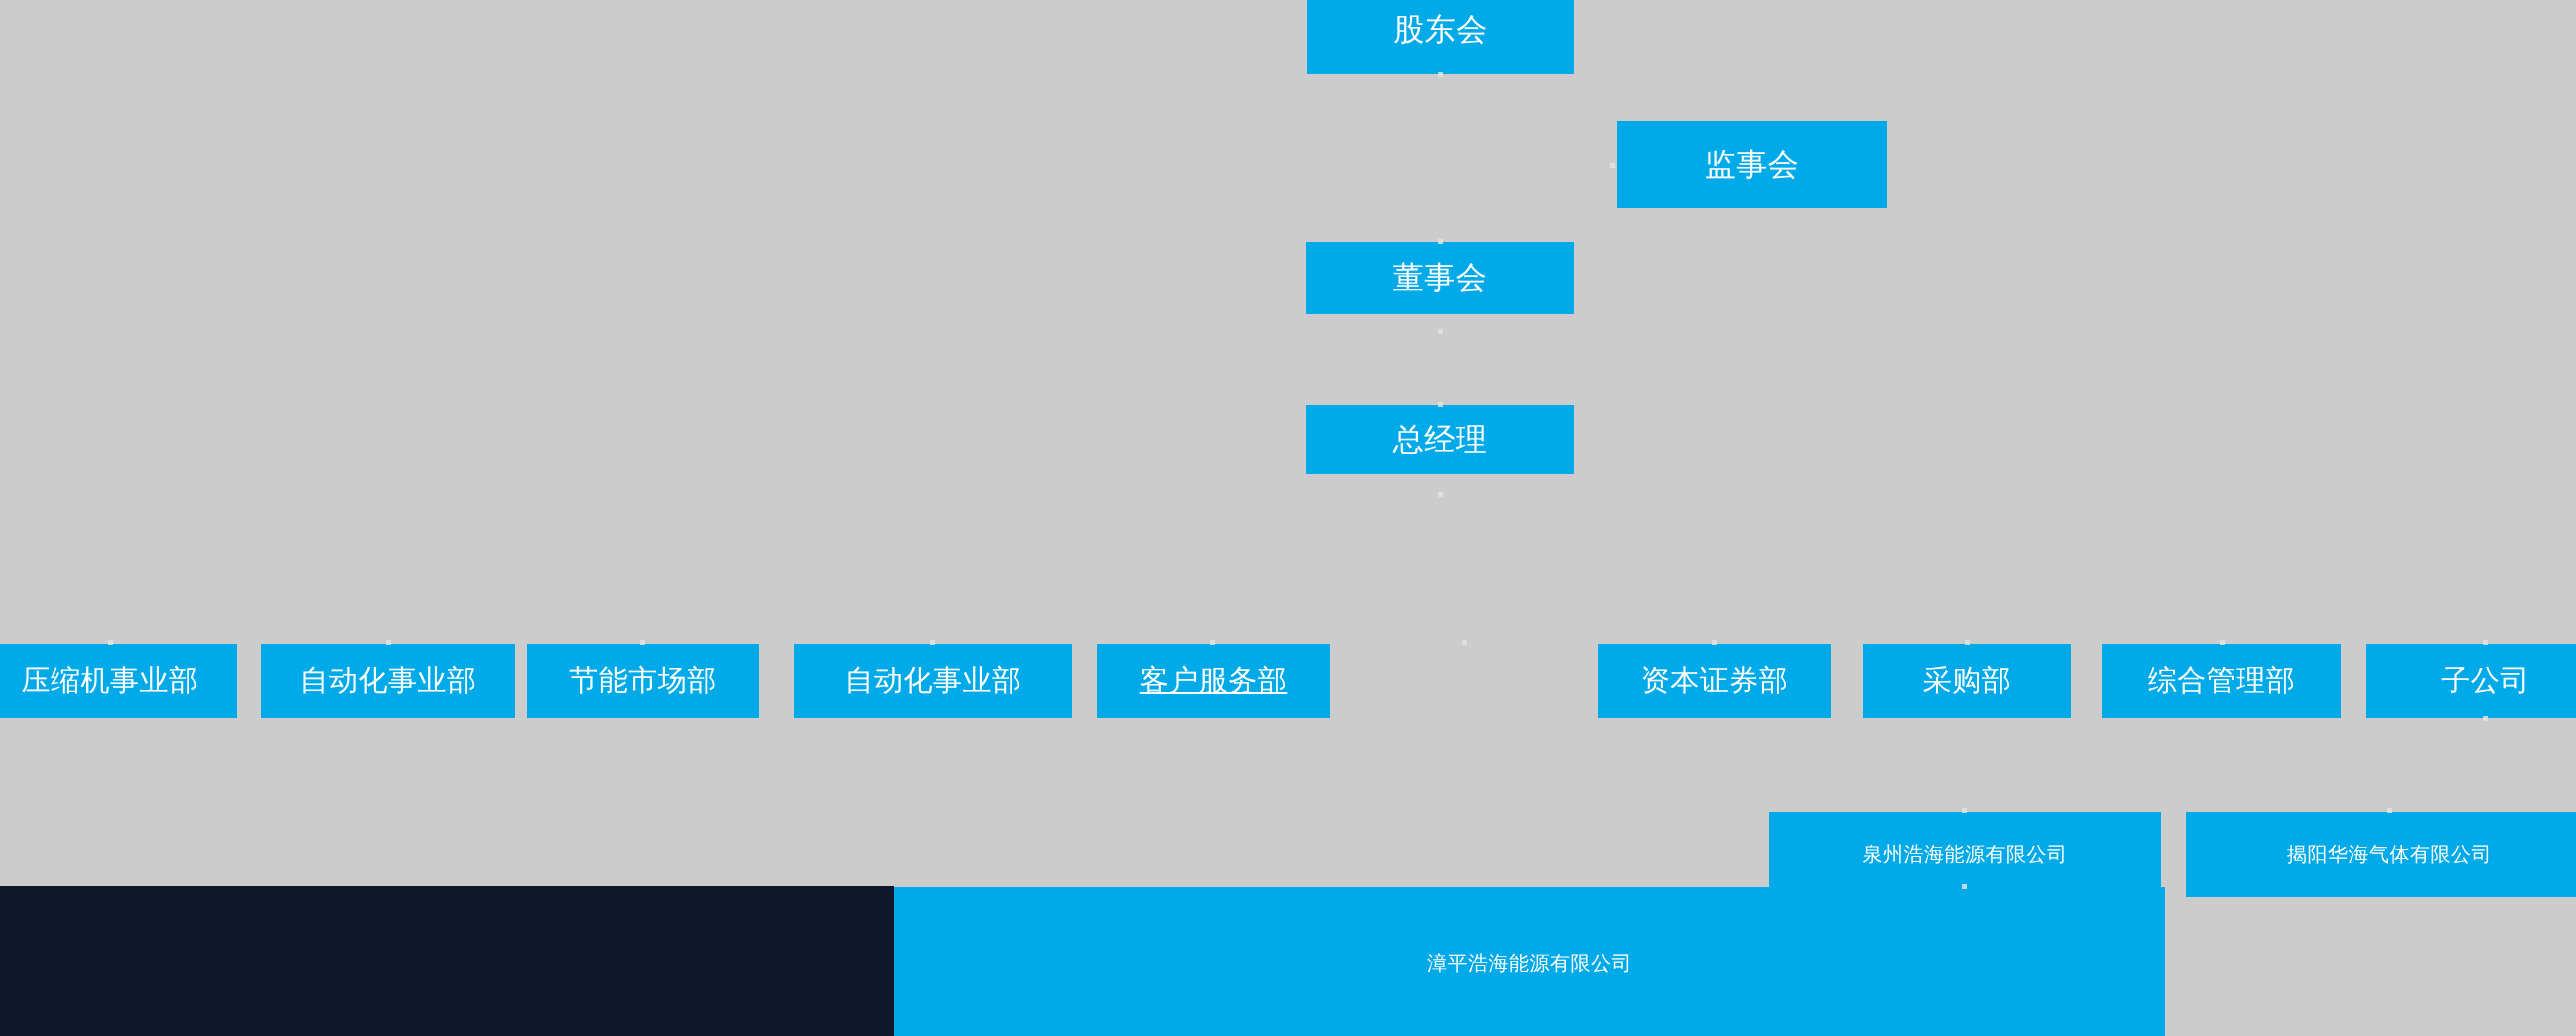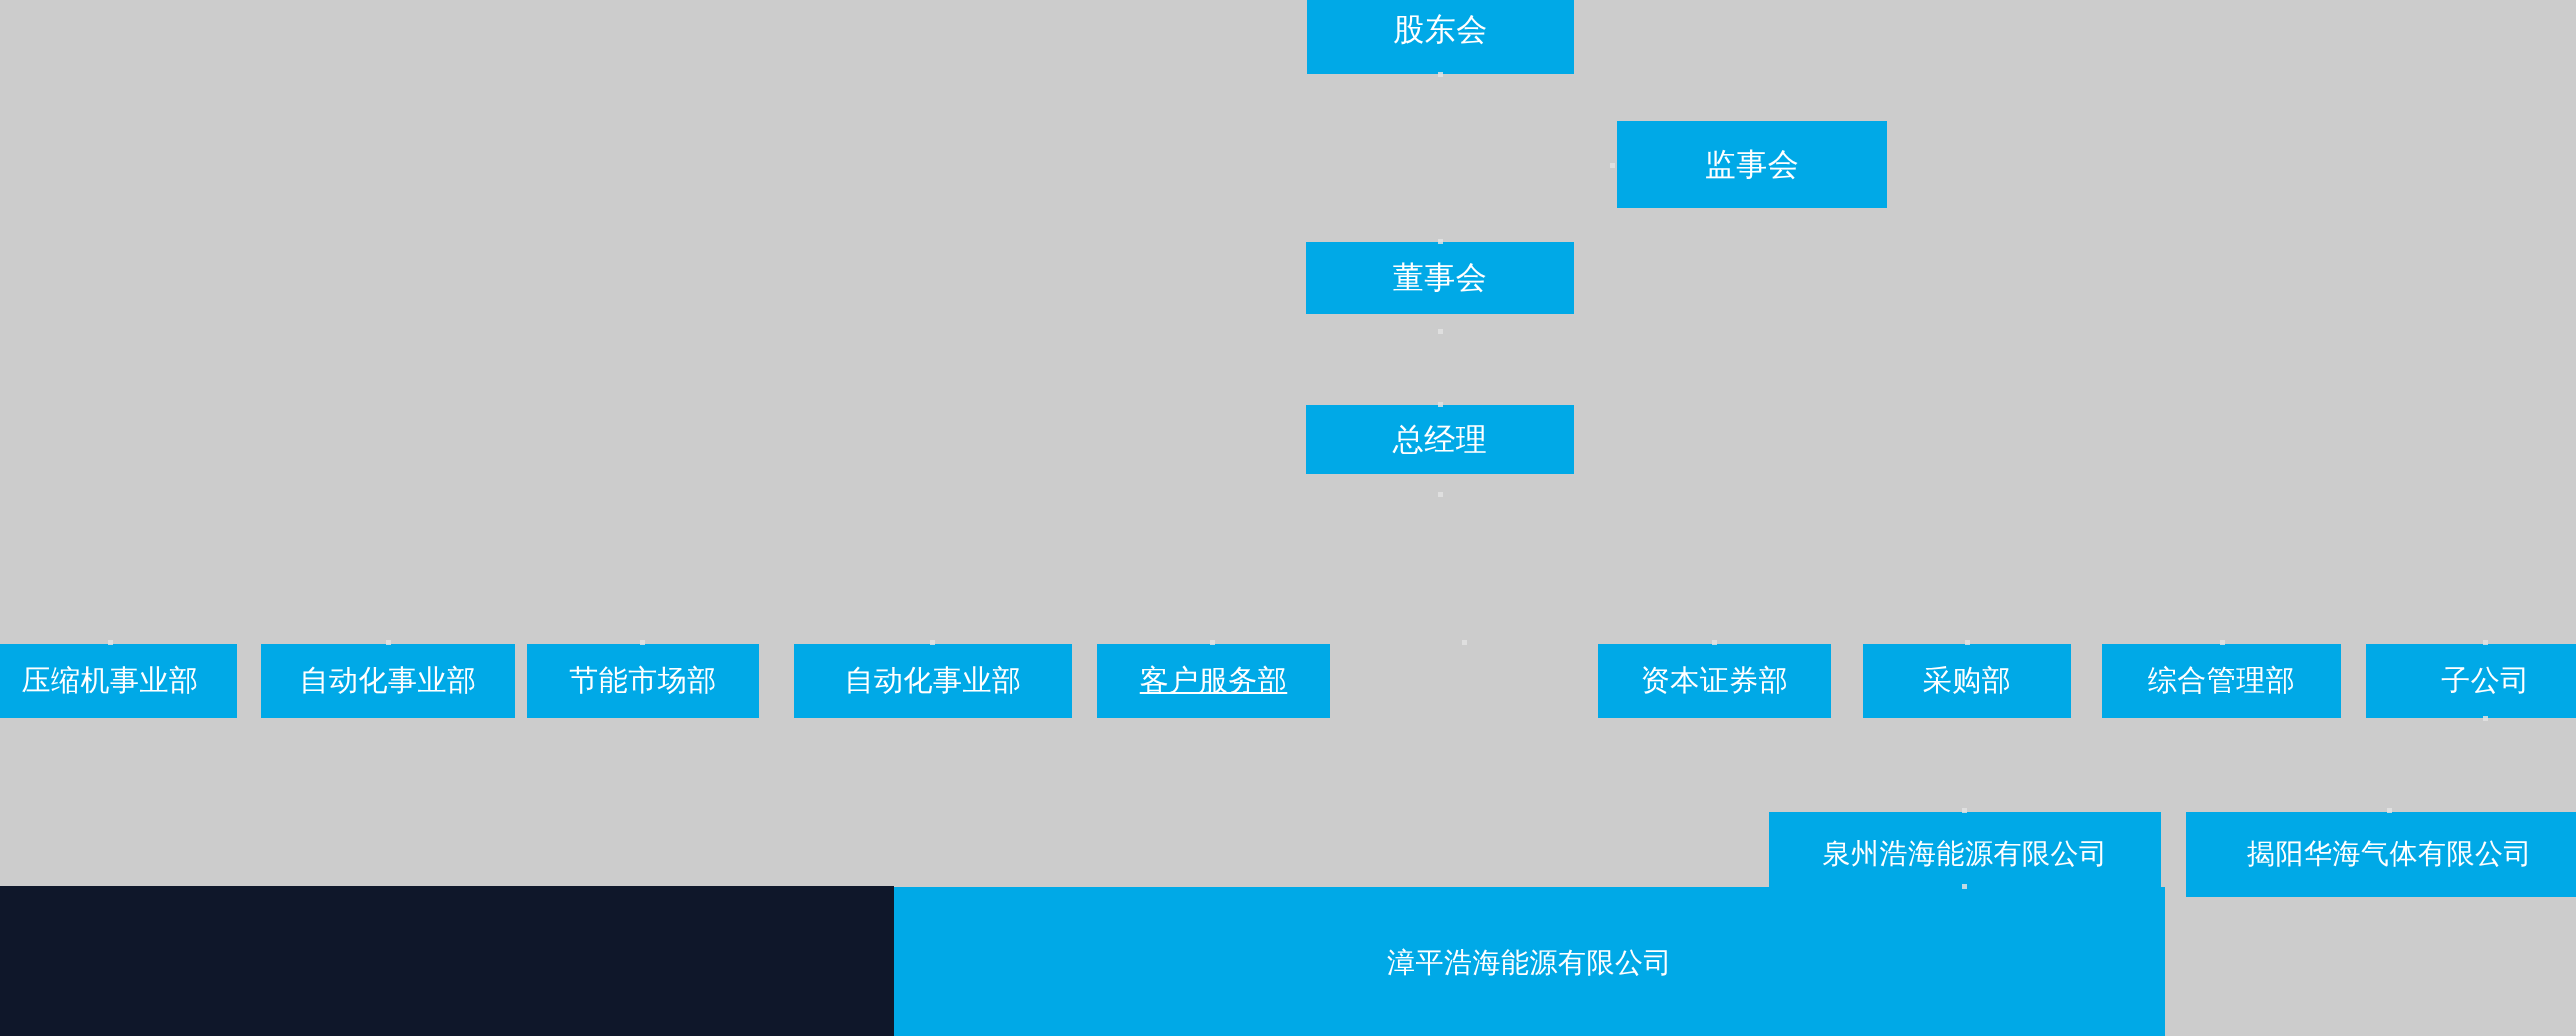--- a/index.html
+++ b/index.html
@@ -42,21 +42,21 @@
   
   .stub {
     position: absolute;
     width: 4.7px;
     height: 4.7px;
     background: #e2e2e2;
     opacity: .85;
   }
   .size-lg  { font-size: 31px; }
   .size-md  { font-size: 29px; }
-  .size-sm  { font-size: 28px; }
+  .size-sm  { font-size: 20px; }
 </style>
 </head>
 <body>
 
 <div id="canvas">
 
   <div class="bg-plate" style="left:0px; top:0px; width:2576px; height:886px;"></div>
   <div class="bg-plate" style="left:894px; top:886px; width:1682px; height:150px;"></div>
 
   <div class="node size-lg" style="left:1307px; top:-13.3px; width:267px; height:87px;">

